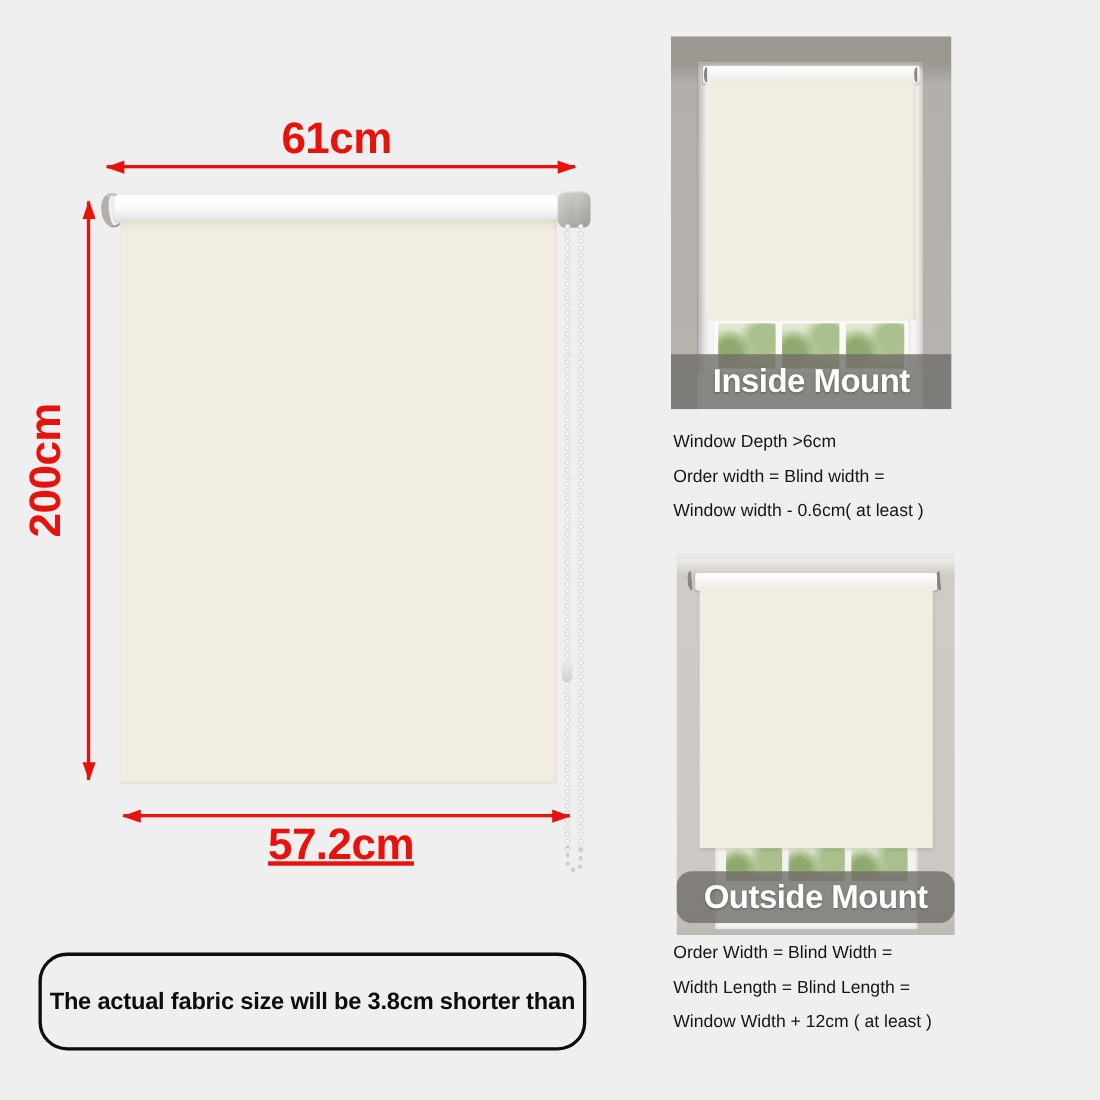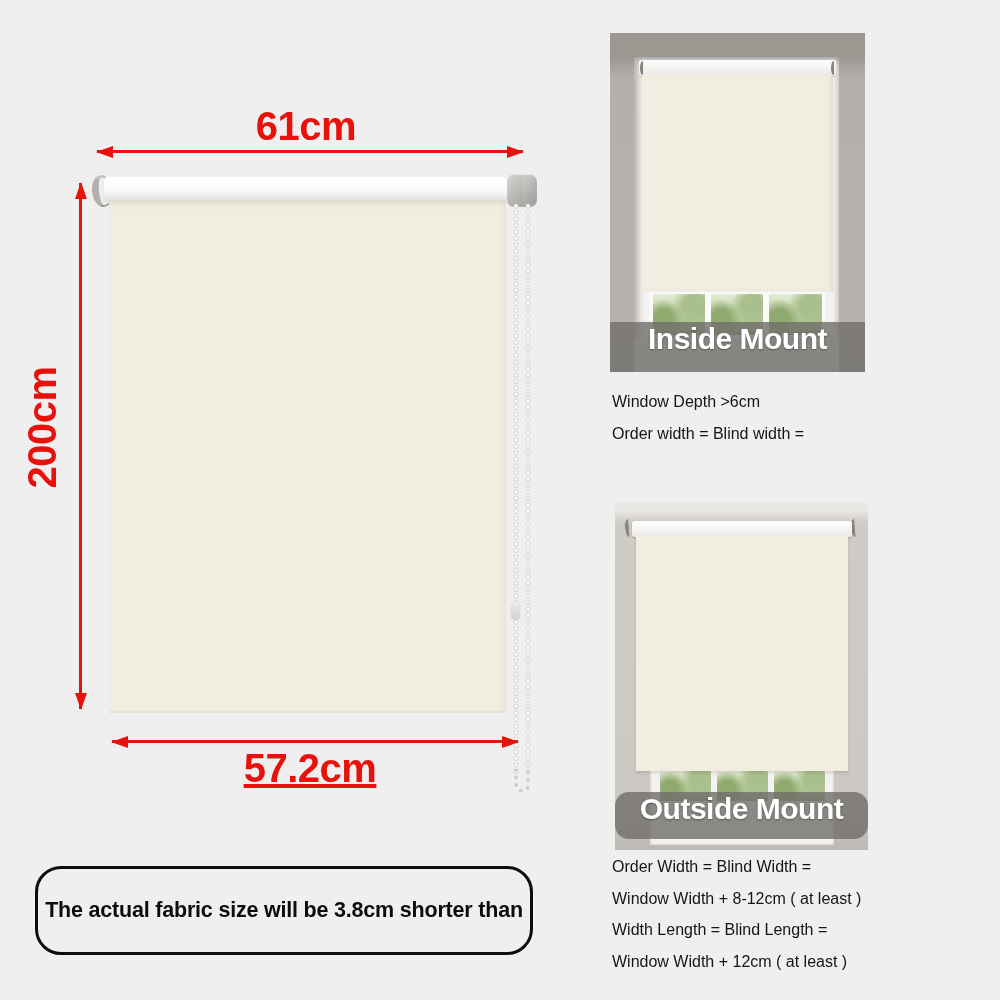--- a/index.html
+++ b/index.html
@@ -58,21 +58,21 @@
   
   .note-box{position:absolute;left:35px;top:866px;width:498px;height:89px;
     border:3px solid #0d0d0d;border-radius:26px;background:var(--bg);
     display:flex;flex-direction:column;justify-content:center;align-items:center;}
   .note-line{font-size:21.5px;font-weight:700;color:#0d0d0d;line-height:33px;
     letter-spacing:-0.2px;white-space:nowrap;}
 
   
   .photo{position:absolute;overflow:hidden;}
   .banner{position:absolute;left:0;right:0;background:rgba(113,110,106,0.80);
-    display:flex;align-items:flex-start;justify-content:center;}
+    display:flex;align-items:center;justify-content:center;}
   .banner-label{color:#ffffff;font-weight:700;font-size:30px;letter-spacing:-0.5px;
     text-shadow:0 1px 2px rgba(0,0,0,0.35);white-space:nowrap;}
   .pane{position:absolute;background:
     radial-gradient(circle at 20% 60%, #8fa96e 0 18%, rgba(0,0,0,0) 40%),
     radial-gradient(circle at 80% 30%, #a9bf8c 0 22%, rgba(0,0,0,0) 45%),
     linear-gradient(#e4ecd6,#b8cb9c 60%,#93ad72);}
 
   
   .ip-wall{position:absolute;inset:0;background:linear-gradient(#9c9791 0 24px,#b3afaa 44px,#b6b2ad);}
   .ip-recess{position:absolute;left:24px;top:24px;width:205px;height:315px;background:#f3f2f0;
@@ -151,38 +151,38 @@
     </div>
     <div class="ip-sill"></div>
     <div class="banner" style="top:289px;height:50px;">
       <span class="banner-label">Inside Mount</span>
     </div>
   </div>
 
   <div class="specs" style="left:612px;top:386px;">
     <div>Window Depth &gt;6cm</div>
     <div>Order width = Blind width =</div>
+    <div>Window width - 0.6cm( at least )</div>
   </div>
 
   <div class="photo" style="left:615px;top:503px;width:253px;height:347px;">
     <div class="op-wall"></div>
     <div class="op-window-frame">
       <div class="pane" style="left:10px;top:6px;width:51px;height:30px;"></div>
       <div class="pane" style="left:67px;top:6px;width:51px;height:30px;"></div>
       <div class="pane" style="left:124px;top:6px;width:51px;height:30px;"></div>
     </div>
     <div class="op-bracket" style="left:10px;"></div>
     <div class="op-bracket" style="left:236px;"></div>
     <div class="op-rail"></div>
     <div class="op-fabric"></div>
     <div class="banner" style="top:289px;height:47px;border-radius:14px;">
       <span class="banner-label">Outside Mount</span>
     </div>
   </div>
 
   <div class="specs" style="left:612px;top:851px;">
     <div>Order Width = Blind Width =</div>
-    <div>Window Width + 8-12cm ( at least )</div>
     <div>Width Length = Blind Length =</div>
     <div>Window Width + 12cm ( at least )</div>
   </div>
 
 </div>
 
 </body></html>

